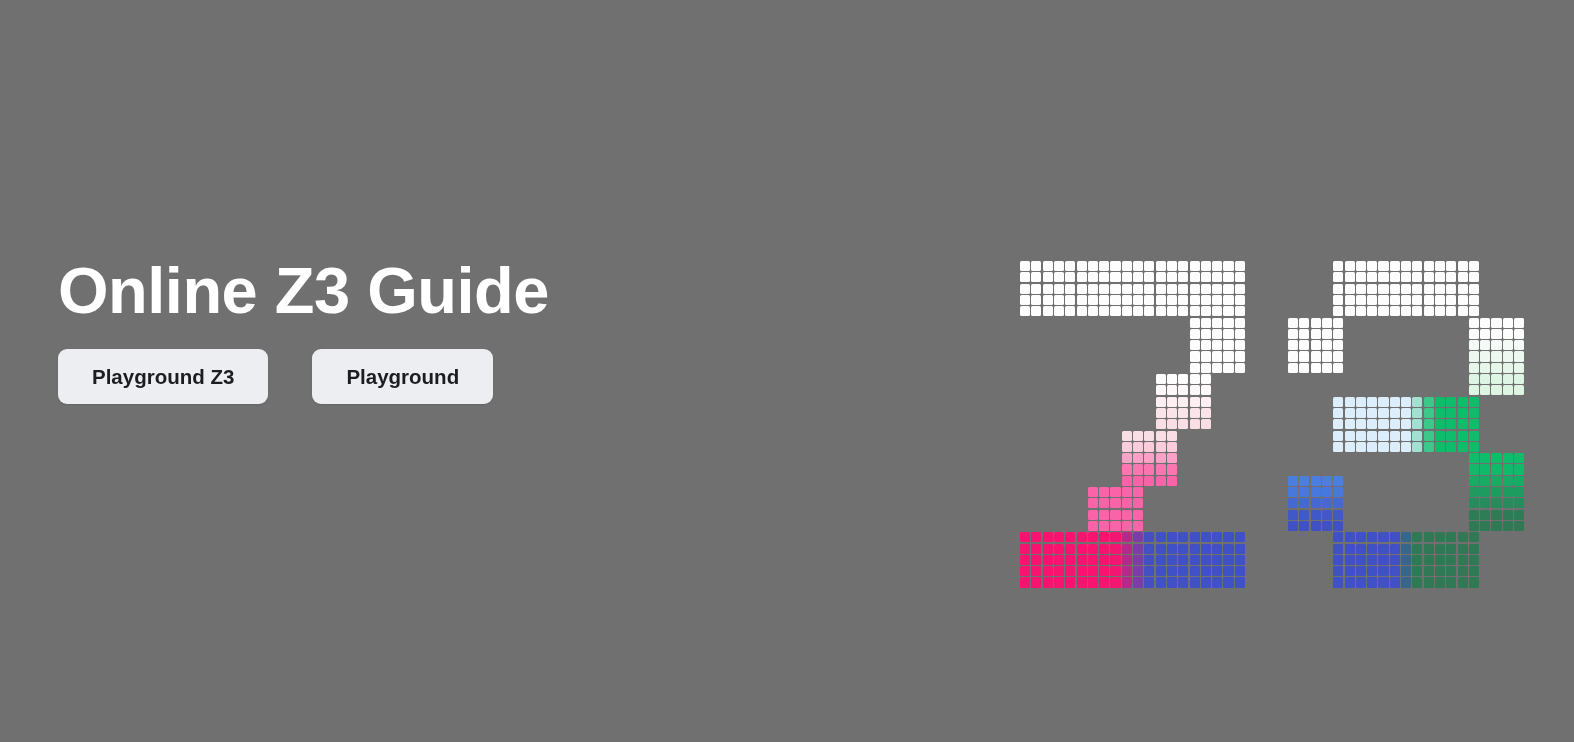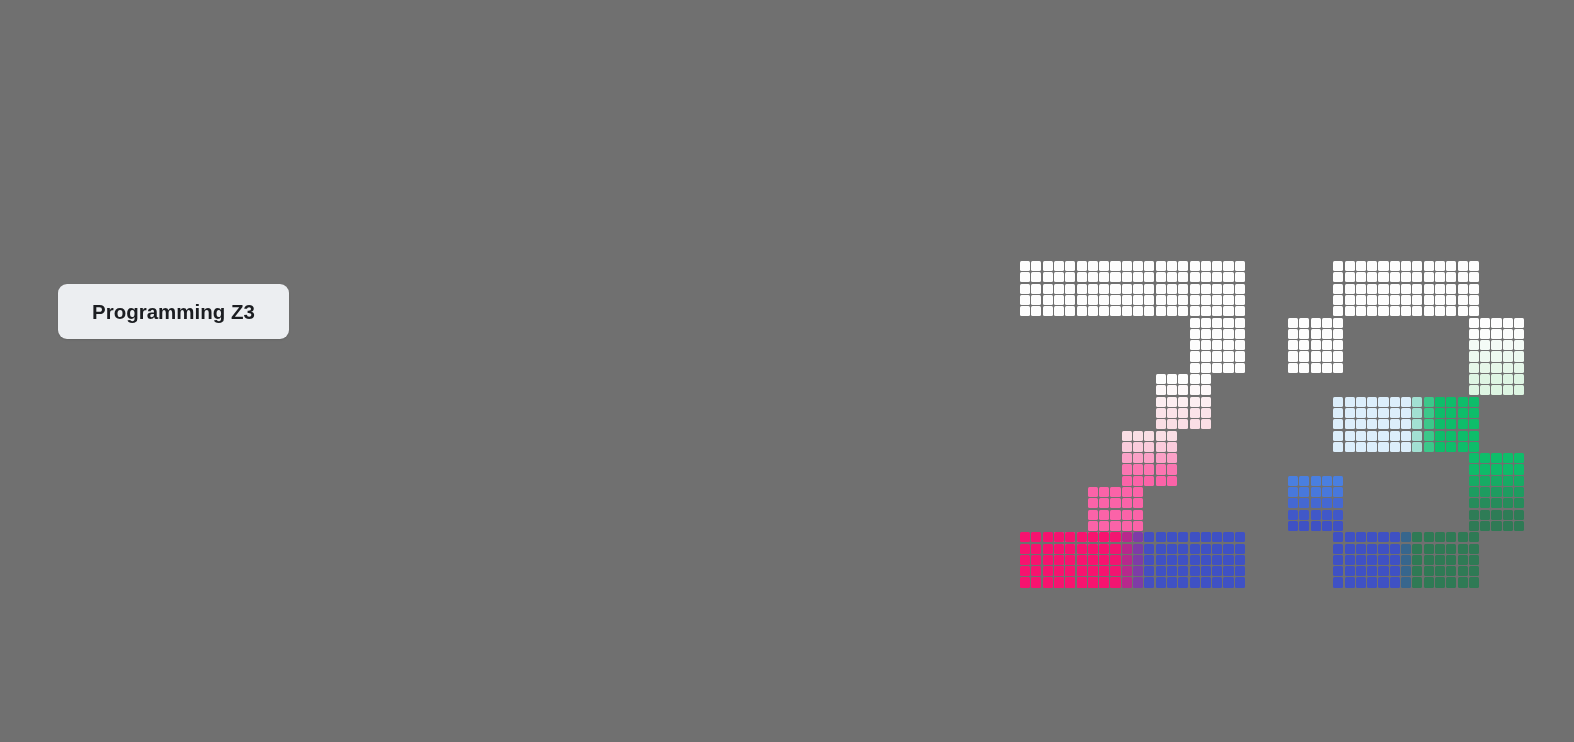--- a/index.html
+++ b/index.html
@@ -92,23 +92,25 @@
     height: 10.2px;
     border-radius: 1.5px;
   }
 </style>
 </head>
 <body>
 
 <div id="hero">
 
   <div id="hero-text">
+    <h1 id="page-title">Online Z3 Guide</h1>
 
     <div id="cta-row">
-      <a class="cta-button">Programming Z3</a>
+      <a class="cta-button">Playground Z3</a>
+      <a class="cta-button">Playground</a>
     </div>
   </div>
 
   <div id="pixel-logo">
     <div class="glyph" id="glyph-7">
         <div class="pixel-cell" style="left: 0px; top: 0px; width: 10.2px; height: 10.2px; background: rgb(253, 253, 253);"></div>
         <div class="pixel-cell" style="left: 11.3px; top: 0px; width: 10.2px; height: 10.2px; background: rgb(253, 253, 253);"></div>
         <div class="pixel-cell" style="left: 22.6px; top: 0px; width: 10.2px; height: 10.2px; background: rgb(253, 253, 253);"></div>
         <div class="pixel-cell" style="left: 33.9px; top: 0px; width: 10.2px; height: 10.2px; background: rgb(253, 253, 253);"></div>
         <div class="pixel-cell" style="left: 45.2px; top: 0px; width: 10.2px; height: 10.2px; background: rgb(253, 253, 253);"></div>

